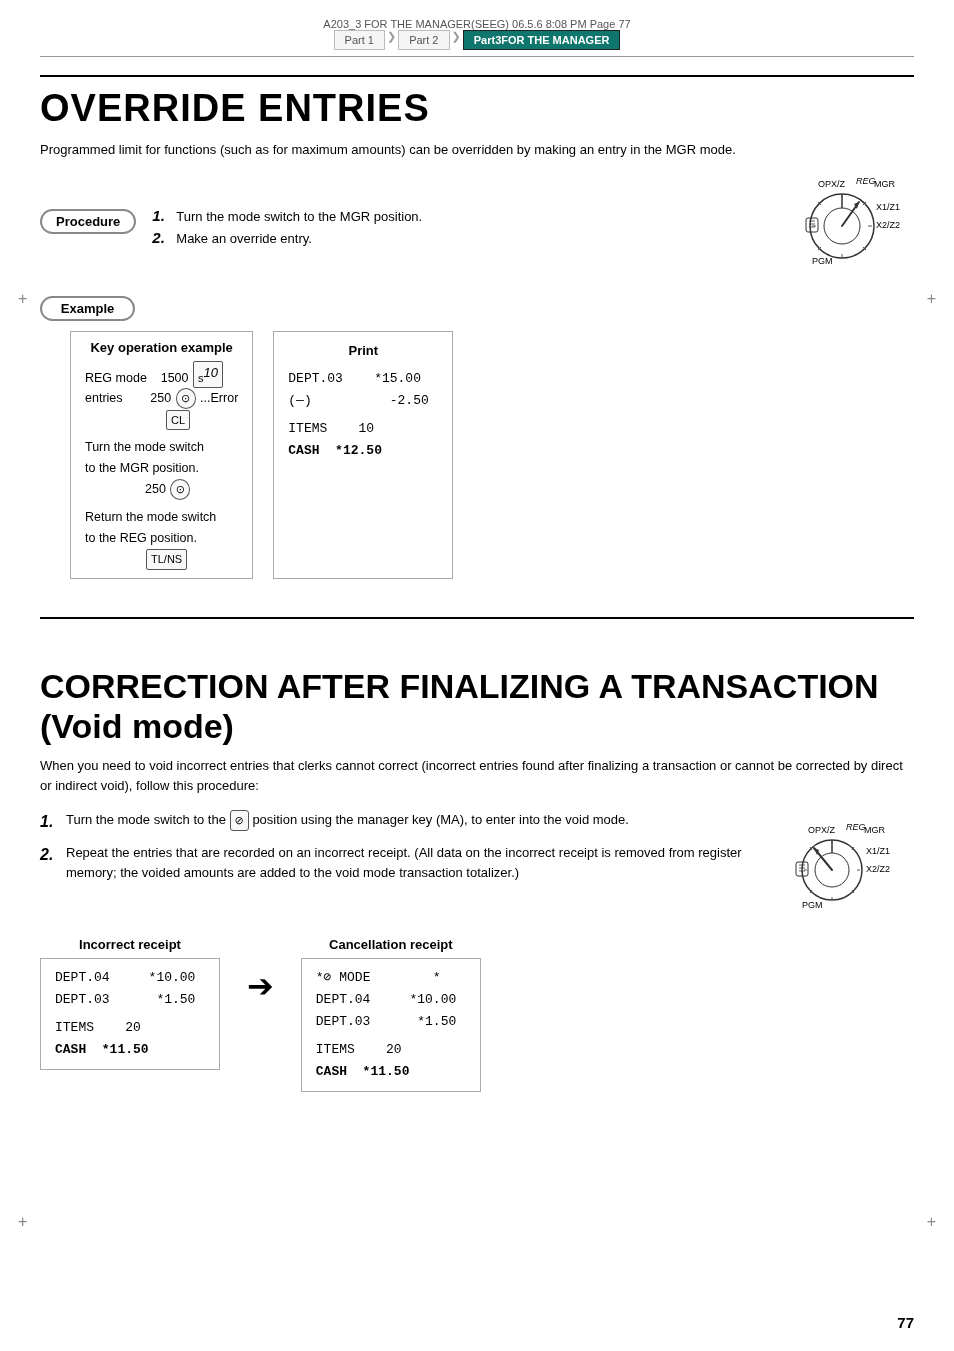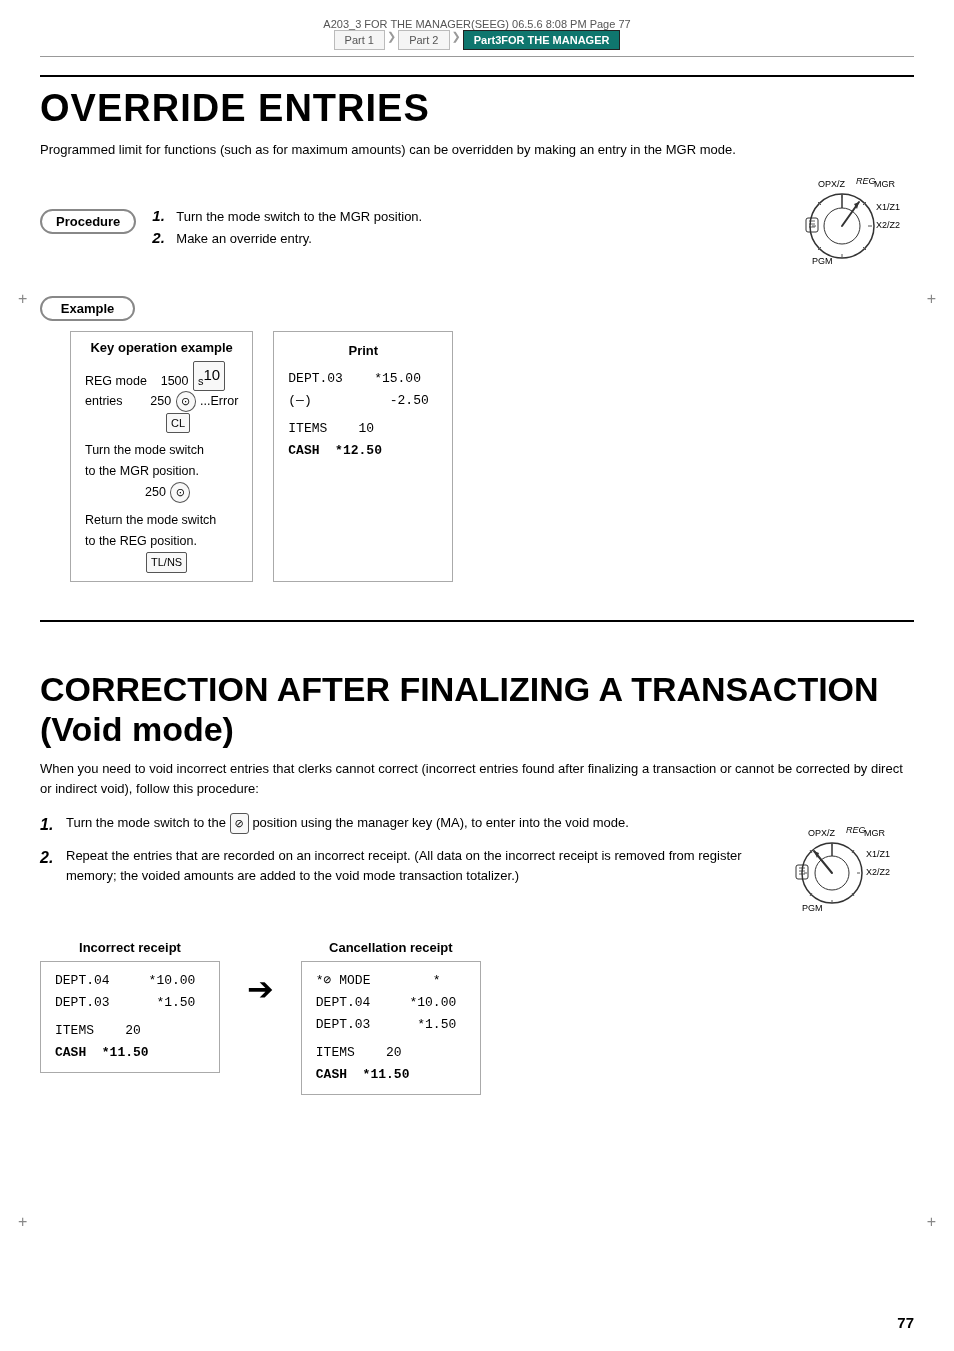--- a/index.html
+++ b/index.html
@@ -270,21 +270,21 @@
     }
 
     
     .cross-mark {
       position: absolute;
       font-size: 16px;
       color: #888;
     }
 
     
-    sup { font-size: 15px; }
+    sup { font-size: 13px; font-style: italic; }
 
     .section2-main {
       display: flex;
       align-items: flex-start;
       gap: 16px;
     }
     .section2-left { flex: 1; }
     .section2-right { width: 140px; flex-shrink: 0; margin-top: 10px; }
 
     .inline-key {

